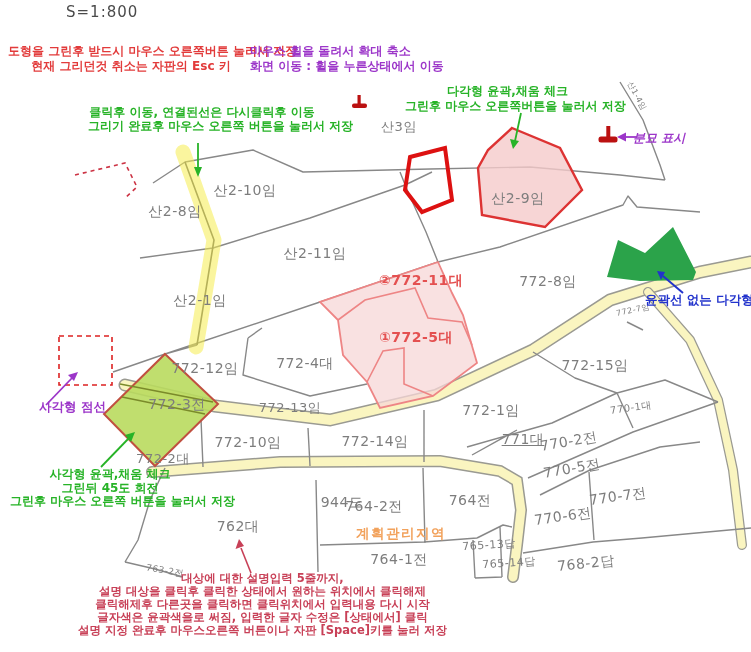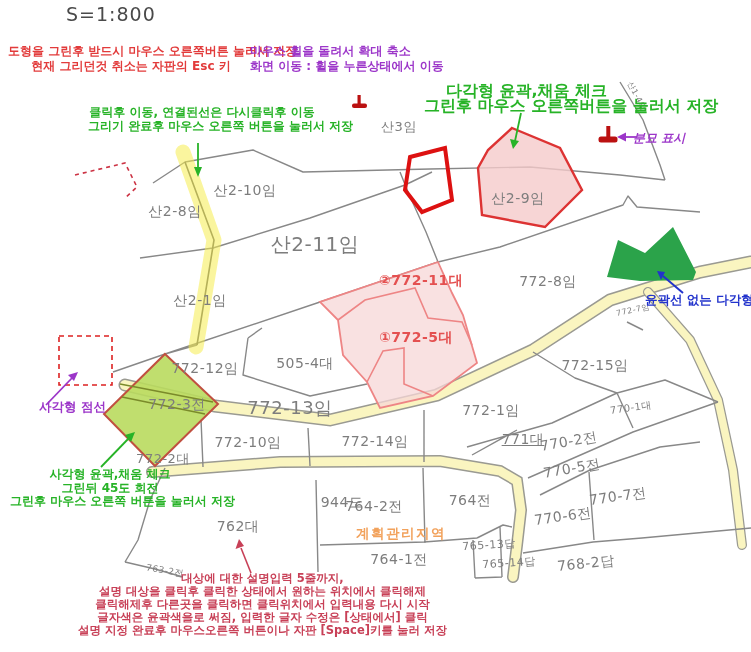--- a/index.html
+++ b/index.html
@@ -3,25 +3,25 @@
 <meta charset="utf-8">
 <style>
   html,body{margin:0;padding:0;background:#fff;}
   #stage{position:relative;width:751px;height:652px;background:#ffffff;overflow:hidden;
          font-family:"DejaVu Sans","Liberation Sans",sans-serif;}
   #mapsvg{position:absolute;left:0;top:0;}
   .parcel{position:absolute;color:var(--parcel-gray);white-space:nowrap;
           transform:translate(-50%,-50%);letter-spacing:.5px;}
   .parcel.red{color:var(--parcel-red);font-weight:bold;}
   .ann{position:absolute;font-weight:bold;text-align:center;white-space:nowrap;}
-  #scale-label{left:66px;top:3px;font-size:19px;color:#4a4a4a;font-weight:normal;letter-spacing:1px;}
+  #scale-label{left:66px;top:3px;font-size:15px;color:#4a4a4a;font-weight:normal;letter-spacing:1px;}
   #red-top{left:8px;top:44px;width:246px;font-size:12px;line-height:15px;color:var(--red-instruction);}
   #purple-zoom{left:250px;top:44px;width:154px;font-size:12px;line-height:15px;color:var(--purple-instruction);}
   #green-line{left:88px;top:106px;width:228px;font-size:12px;line-height:13.5px;color:var(--green-instruction);}
-  #green-poly-txt{left:424px;top:84px;width:205px;font-size:16px;line-height:14.5px;color:var(--green-instruction);}
+  #green-poly-txt{left:405px;top:84px;width:205px;font-size:12px;line-height:14.5px;color:var(--green-instruction);}
   #grave-label{left:633px;top:130px;font-size:12px;color:var(--purple-instruction);font-style:italic;}
   #dashed-label{left:25px;top:399px;width:95px;font-size:12.5px;color:var(--purple-instruction);}
   #green-rect-txt{left:10px;top:468px;width:200px;font-size:12px;line-height:13.5px;color:var(--green-instruction);}
   #blue-label{left:645px;top:292px;font-size:12.5px;color:var(--blue-label);}
   #zone-label{left:356px;top:525px;font-size:13.5px;color:var(--zone-orange);letter-spacing:1.5px;}
   #crimson-desc{left:70px;top:572px;width:385px;font-size:11.5px;line-height:12.9px;color:var(--crimson-description);}
 </style>
 </head>
 <body>
 
@@ -120,31 +120,31 @@
         <line x1="251" y1="573" x2="241" y2="548" stroke-width="1.6"></line>
         <polygon points="239,539 235.5,549 244,546" stroke="none"></polygon>
       </g>
     </g>
   </svg>
 
   <div id="parcel-labels">
       <span class="parcel" style="left: 399px; top: 127px; font-size: 13px; transform: translate(-50%, -50%) rotate(0deg);">산3임</span>
       <span class="parcel" style="left: 245px; top: 191px; font-size: 14px; transform: translate(-50%, -50%) rotate(0deg);">산2-10임</span>
       <span class="parcel" style="left: 175px; top: 212px; font-size: 14px; transform: translate(-50%, -50%) rotate(0deg);">산2-8임</span>
-      <span class="parcel" style="left: 315px; top: 244px; font-size: 20px; transform: translate(-50%, -50%) rotate(0deg);">산2-11임</span>
+      <span class="parcel" style="left: 315px; top: 254px; font-size: 14px; transform: translate(-50%, -50%) rotate(0deg);">산2-11임</span>
       <span class="parcel" style="left: 179px; top: 301px; font-size: 14px; transform: translate(-50%, -50%) rotate(0deg); margin-left: 21px;">산2-1임</span>
       <span class="parcel" style="left: 518px; top: 199px; font-size: 14px; transform: translate(-50%, -50%) rotate(0deg);">산2-9임</span>
       <span class="parcel" style="left: 637px; top: 96px; font-size: 8px; transform: translate(-50%, -50%) rotate(62deg);">산1-4임</span>
       <span class="parcel" style="left: 548px; top: 282px; font-size: 14px; transform: translate(-50%, -50%) rotate(0deg);">772-8임</span>
       <span class="parcel" style="left: 633px; top: 310px; font-size: 8px; transform: translate(-50%, -50%) rotate(-12deg);">772-7임</span>
       <span class="parcel red" style="left: 421px; top: 281px; font-size: 14px; transform: translate(-50%, -50%) rotate(0deg);">②772-11대</span>
       <span class="parcel red" style="left: 416px; top: 338px; font-size: 14px; transform: translate(-50%, -50%) rotate(0deg);">①772-5대</span>
-      <span class="parcel" style="left: 305px; top: 364px; font-size: 14px; transform: translate(-50%, -50%) rotate(0deg);">505-4대</span>
+      <span class="parcel" style="left: 305px; top: 364px; font-size: 14px; transform: translate(-50%, -50%) rotate(0deg);">772-4대</span>
       <span class="parcel" style="left: 205px; top: 369px; font-size: 14px; transform: translate(-50%, -50%) rotate(0deg);">772-12임</span>
-      <span class="parcel" style="left: 290px; top: 408px; font-size: 18px; transform: translate(-50%, -50%) rotate(0deg);">772-13임</span>
+      <span class="parcel" style="left: 290px; top: 408px; font-size: 13px; transform: translate(-50%, -50%) rotate(0deg);">772-13임</span>
       <span class="parcel" style="left: 177px; top: 405px; font-size: 14px; transform: translate(-50%, -50%) rotate(0deg);">772-3전</span>
       <span class="parcel" style="left: 163px; top: 459px; font-size: 13px; transform: translate(-50%, -50%) rotate(0deg);">772-2대</span>
       <span class="parcel" style="left: 248px; top: 443px; font-size: 14px; transform: translate(-50%, -50%) rotate(0deg);">772-10임</span>
       <span class="parcel" style="left: 375px; top: 442px; font-size: 14px; transform: translate(-50%, -50%) rotate(0deg);">772-14임</span>
       <span class="parcel" style="left: 491px; top: 411px; font-size: 14px; transform: translate(-50%, -50%) rotate(0deg);">772-1임</span>
       <span class="parcel" style="left: 595px; top: 366px; font-size: 14px; transform: translate(-50%, -50%) rotate(0deg);">772-15임</span>
       <span class="parcel" style="left: 523px; top: 440px; font-size: 14px; transform: translate(-50%, -50%) rotate(0deg); text-decoration: underline;">771대</span>
       <span class="parcel" style="left: 631px; top: 408px; font-size: 10px; transform: translate(-50%, -50%) rotate(-8deg);">770-1대</span>
       <span class="parcel" style="left: 569px; top: 442px; font-size: 14px; transform: translate(-50%, -50%) rotate(-10deg);">770-2전</span>
       <span class="parcel" style="left: 572px; top: 469px; font-size: 14px; transform: translate(-50%, -50%) rotate(-10deg);">770-5전</span>

